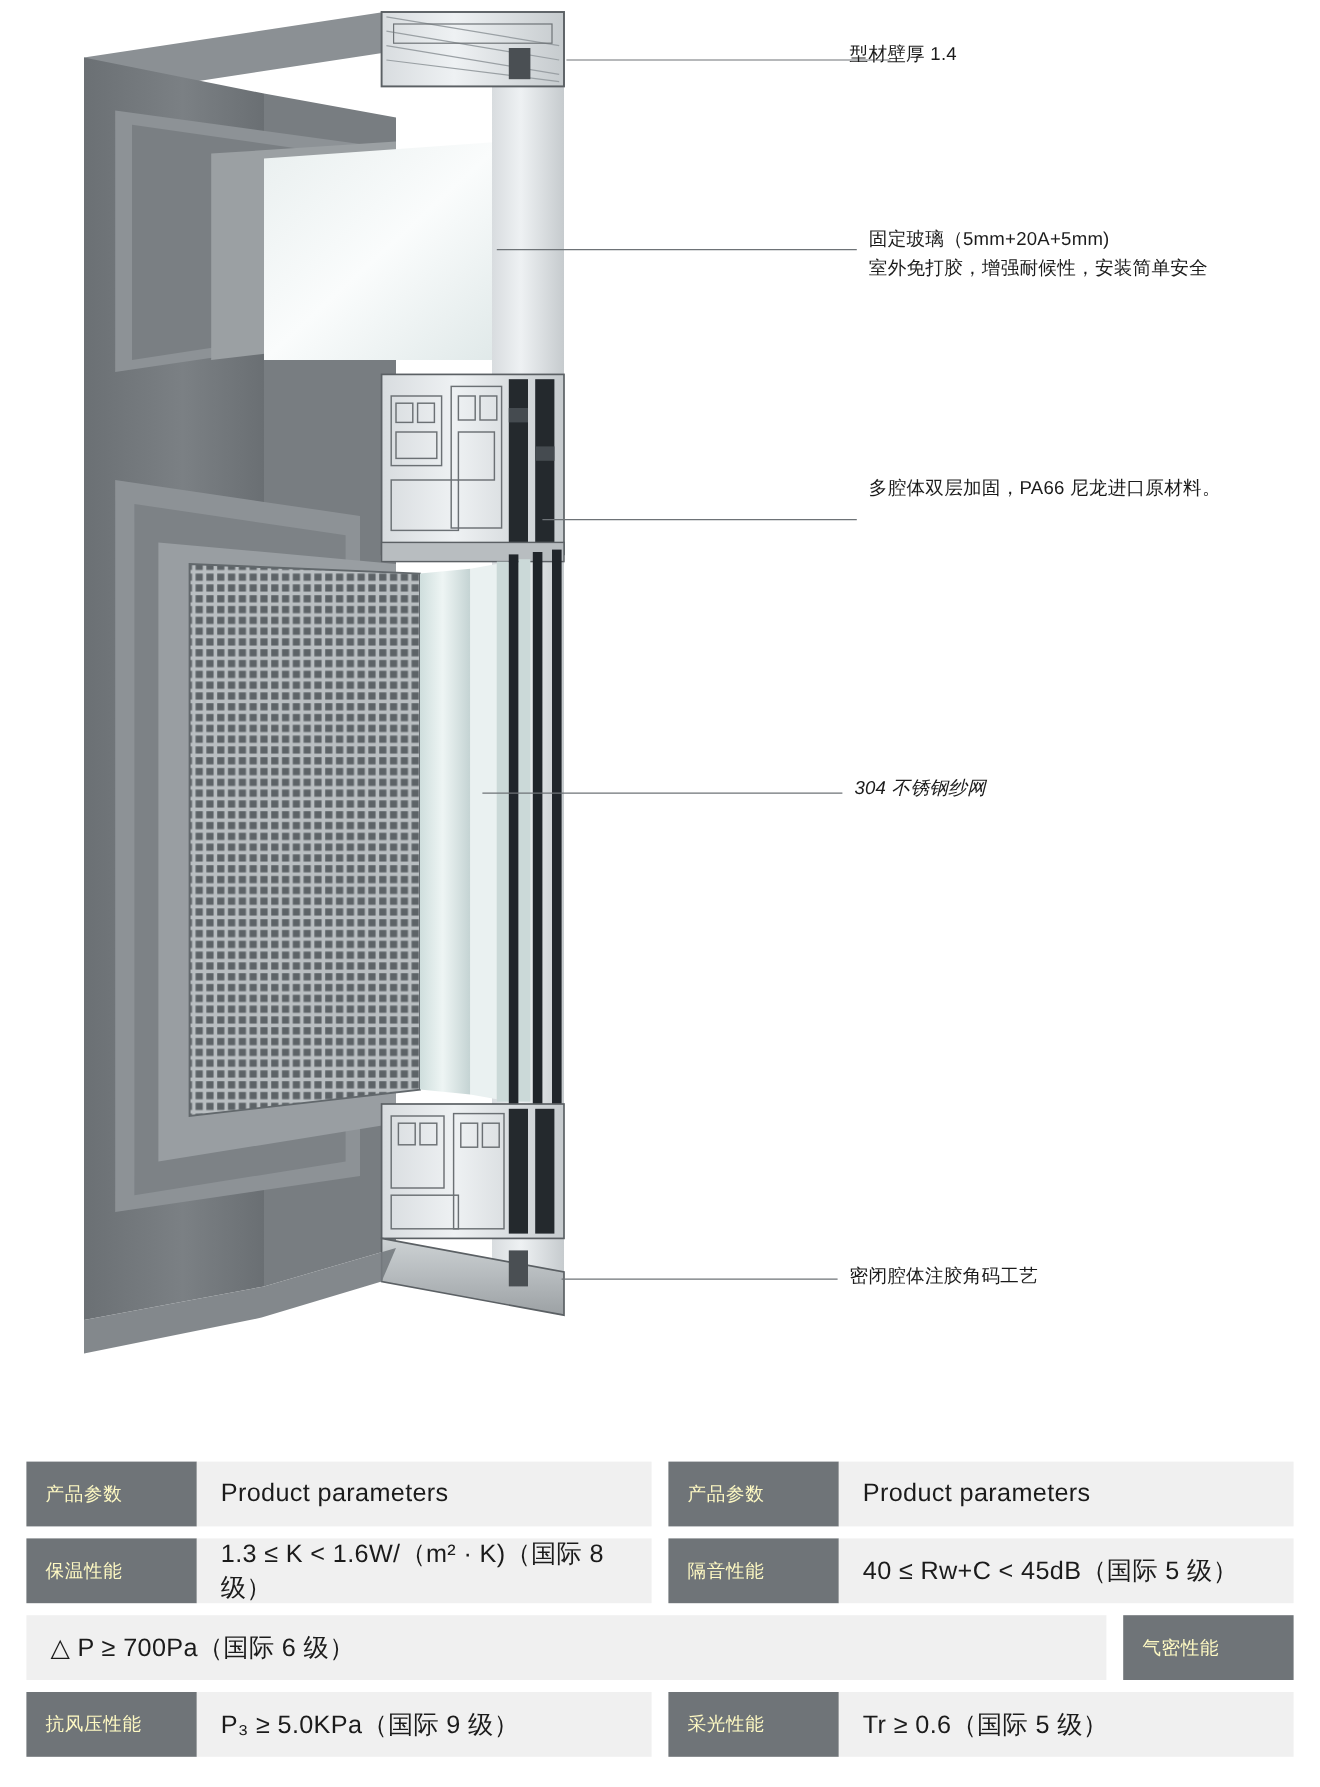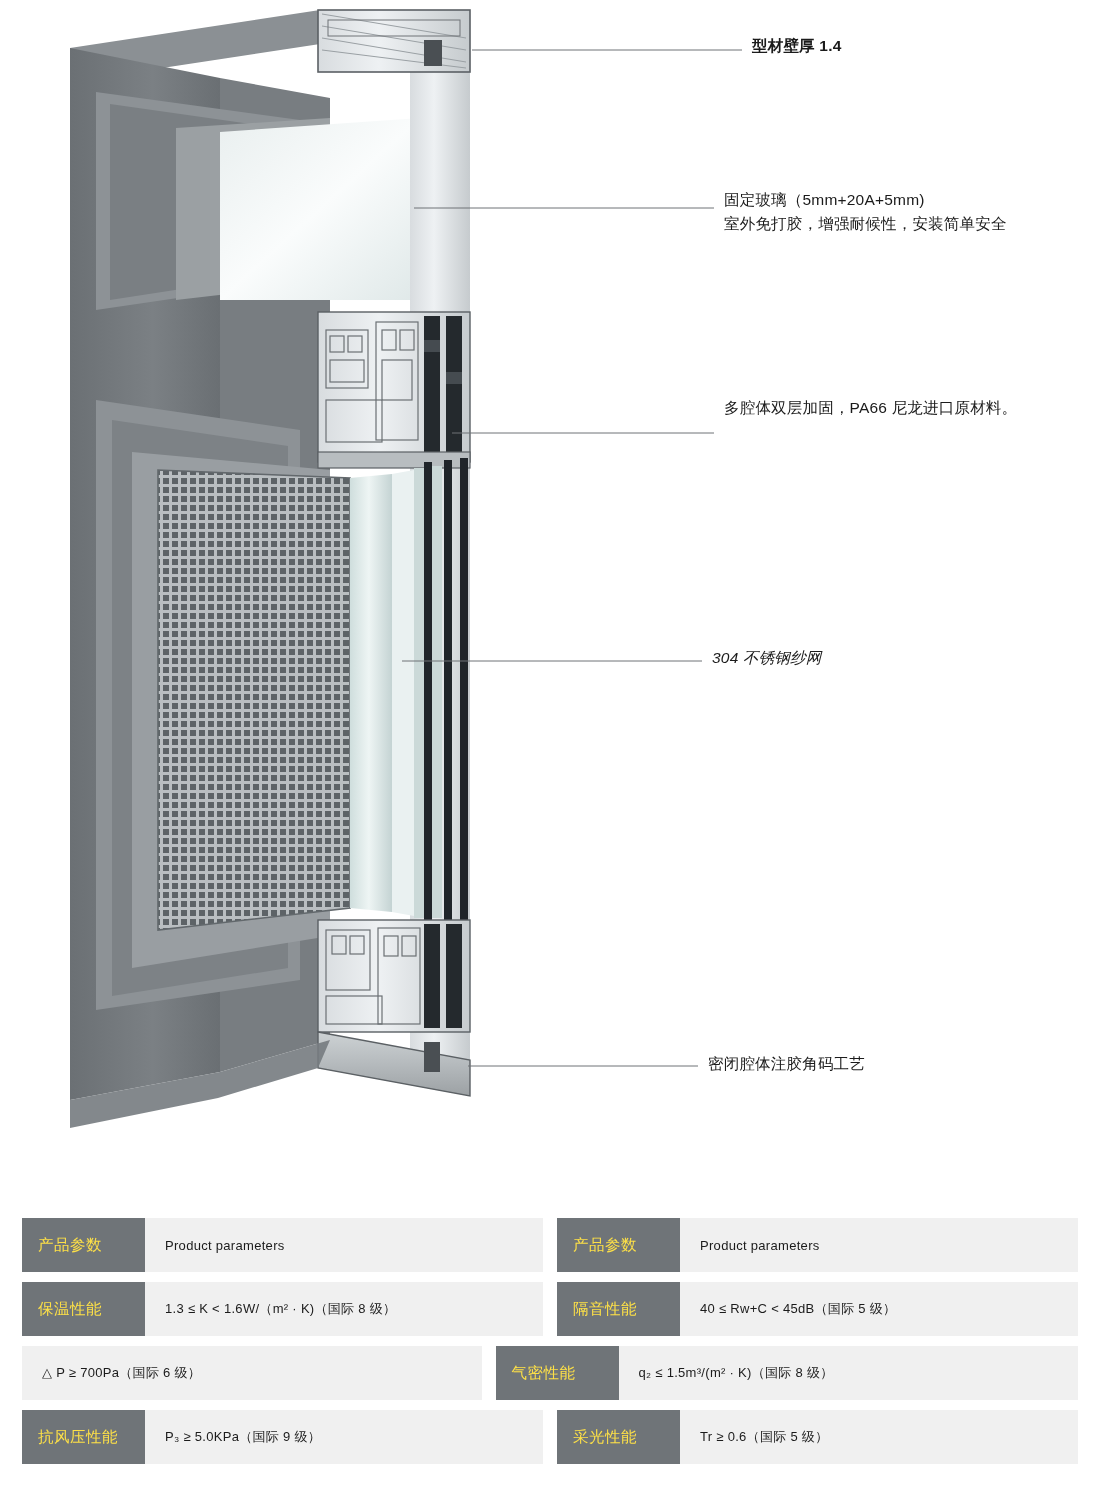--- a/index.html
+++ b/index.html
@@ -44,37 +44,37 @@
     width: 1056px;
   }
   .prow {
     display: flex;
     width: 100%;
     margin-bottom: 10px;
     height: 54px;
   }
   .prow:last-child { margin-bottom: 16px; }
   .cell-key {
-    width: 123px;
+    width: 142px;
     background: #6f7478;
-    color: #fde047;
+    color: #fef9c3;
     display: flex;
     align-items: center;
     padding-left: 16px;
     font-size: 15.5px;
     letter-spacing: 0.5px;
   }
   .cell-val {
     flex: 1;
     background: #f0f0f0;
     color: #1b1b1b;
     display: flex;
     align-items: center;
     padding-left: 20px;
-    font-size: 13px;
+    font-size: 21px;
     letter-spacing: 0.3px;
   }
   .gap { width: 14px; }
 </style>
 </head>
 <body>
 
 <div id="page">
 
   <div id="illustration">
@@ -218,21 +218,21 @@
 
       <g stroke="#6e7377" stroke-width="1" fill="none">
         <line x1="472" y1="50" x2="742" y2="50"></line>
         <line x1="414" y1="208" x2="714" y2="208"></line>
         <line x1="452" y1="433" x2="714" y2="433"></line>
         <line x1="402" y1="661" x2="702" y2="661"></line>
         <line x1="468" y1="1066" x2="698" y2="1066"></line>
       </g>
     </svg>
 
-    <div class="callout" style="left:752px; top:34px;font-weight:bold;">型材壁厚 1.4</div>
+    <div class="callout" style="left:708px; top:34px;">型材壁厚 1.4</div>
 
     <div class="callout" style="left:724px; top:188px;">固定玻璃（5mm+20A+5mm)
 室外免打胶，增强耐候性，安装简单安全</div>
 
     <div class="callout" style="left:724px; top:396px;">多腔体双层加固，PA66 尼龙进口原材料。</div>
 
     <div class="callout" style="left:712px; top:646px;font-style:italic;">304 不锈钢纱网</div>
 
     <div class="callout" style="left:708px; top:1052px;text-align:right;">密闭腔体注胶角码工艺</div>
   </div>
@@ -252,21 +252,20 @@
       <div class="cell-val">1.3 ≤ K &lt; 1.6W/（m² · K)（国际 8 级）</div>
       <div class="gap"></div>
       <div class="cell-key">隔音性能</div>
       <div class="cell-val">40 ≤ Rw+C &lt; 45dB（国际 5 级）</div>
     </div>
 
     <div class="prow">
       <div class="cell-val">△ P ≥ 700Pa（国际 6 级）</div>
       <div class="gap"></div>
       <div class="cell-key">气密性能</div>
-      <div class="cell-val">q₂ ≤ 1.5m³/(m² · K)（国际 8 级）</div>
     </div>
 
     <div class="prow">
       <div class="cell-key">抗风压性能</div>
       <div class="cell-val">P₃ ≥ 5.0KPa（国际 9 级）</div>
       <div class="gap"></div>
       <div class="cell-key">采光性能</div>
       <div class="cell-val">Tr ≥ 0.6（国际 5 级）</div>
     </div>
 

